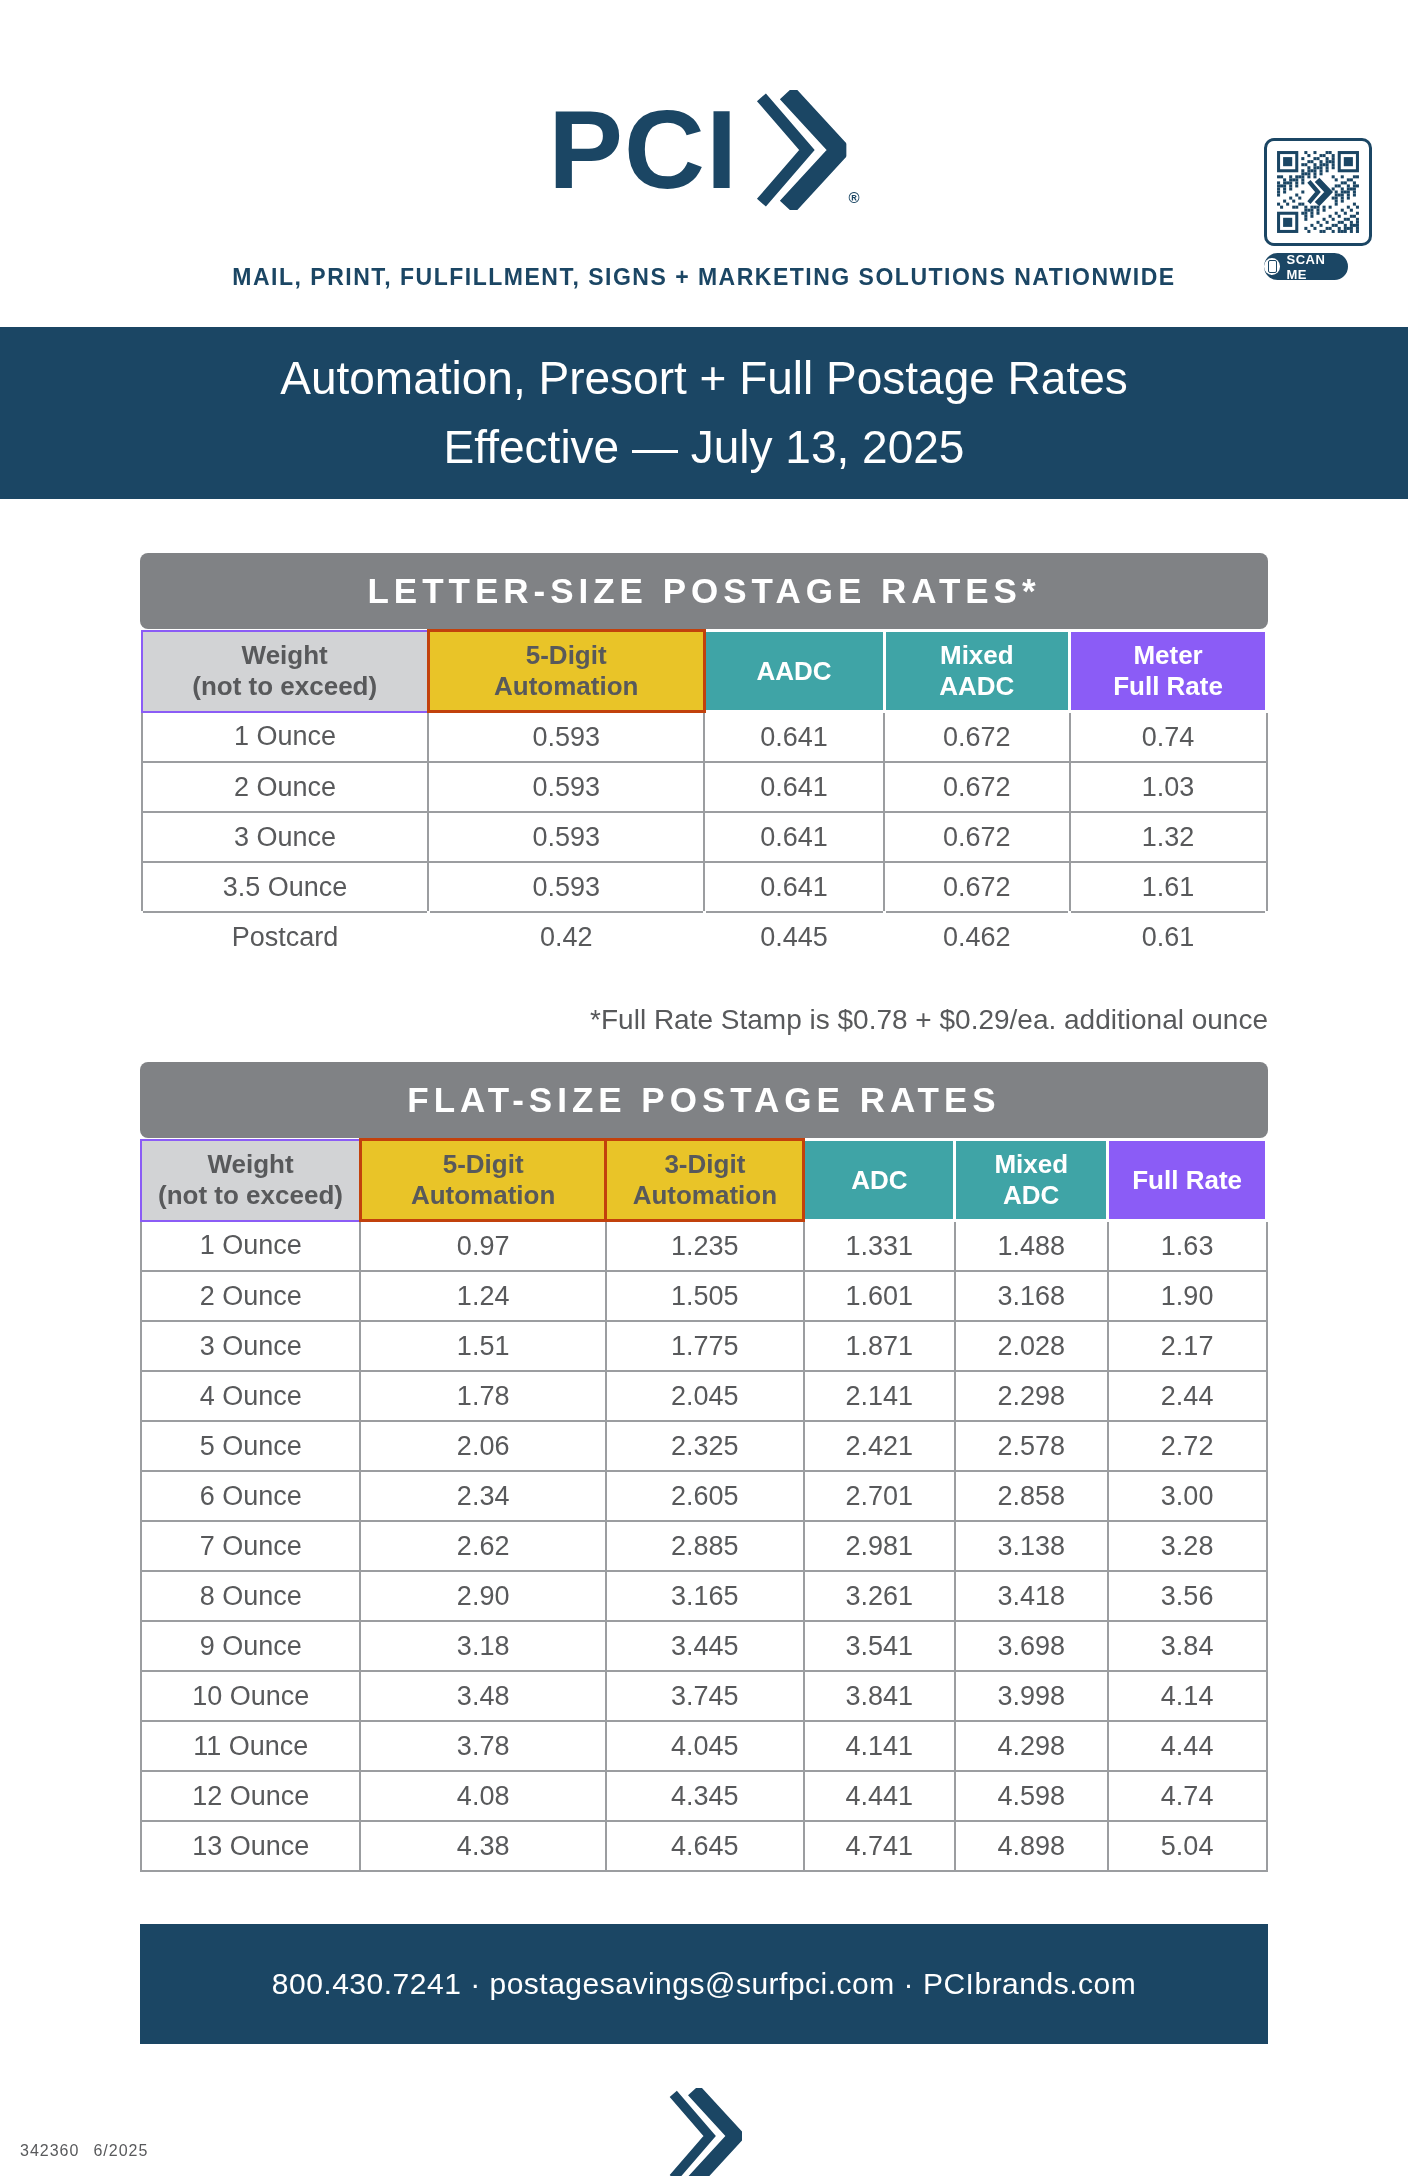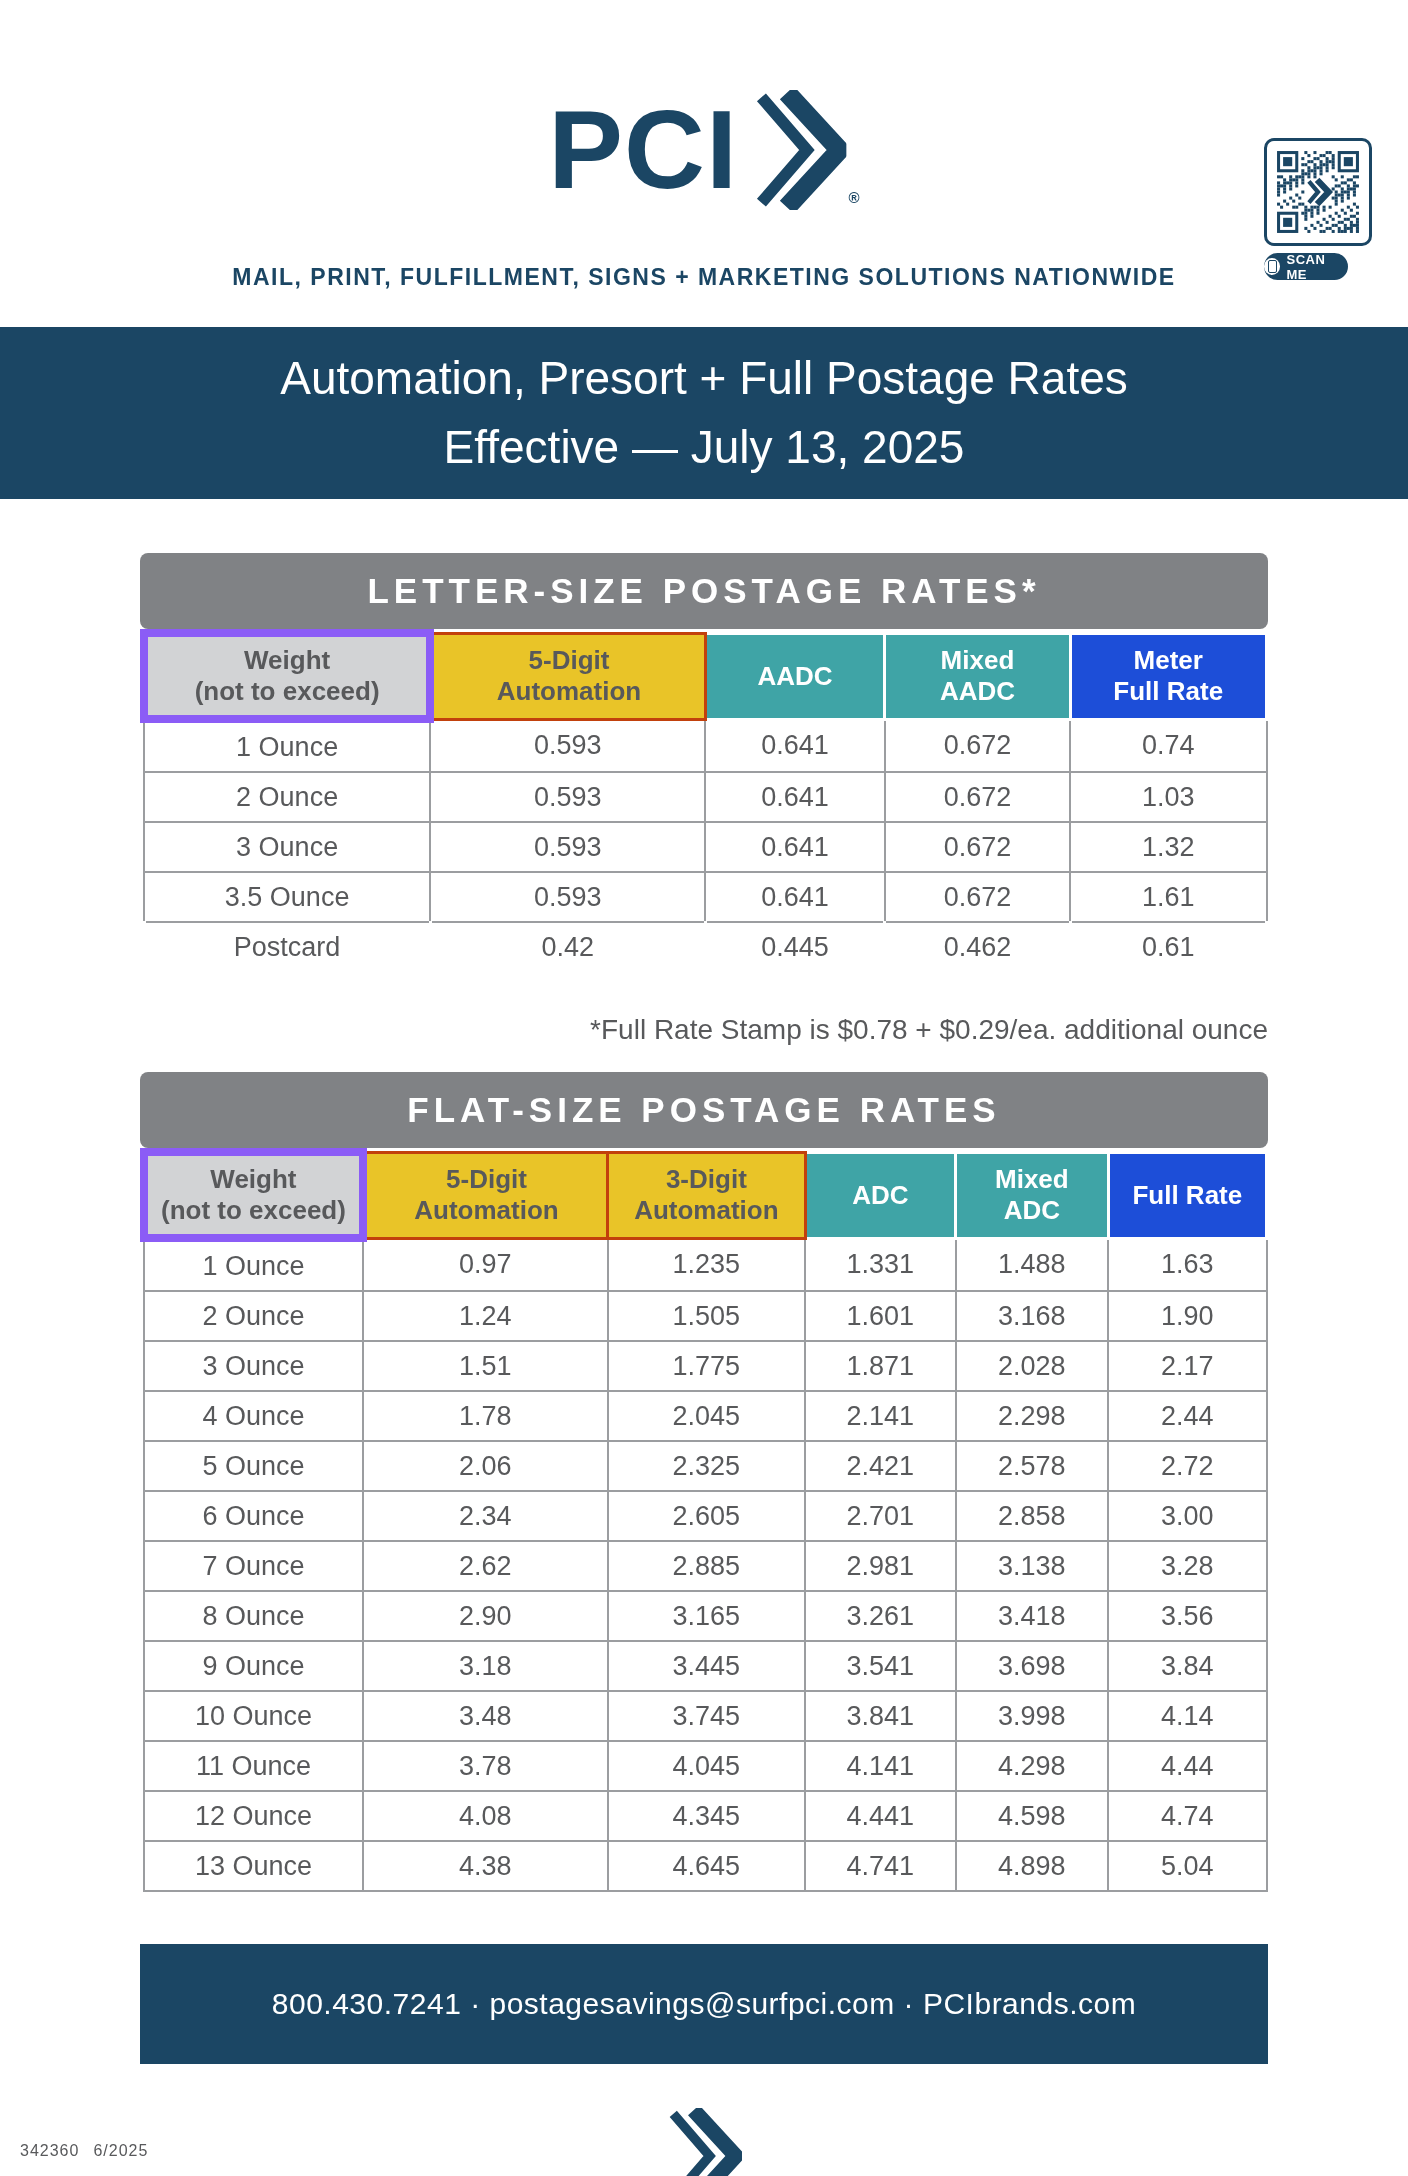--- a/index.html
+++ b/index.html
@@ -45,24 +45,24 @@
   .band-title { height:76px; background:#808285; color:#ffffff; font-size:35px; font-weight:700;
                 letter-spacing:5px; display:flex; align-items:center; justify-content:center;border-radius:8px; }
 
   table.rates { width:100%; border-collapse:collapse; table-layout:fixed; }
   table.rates th { height:76px; font-size:26px; font-weight:700; line-height:1.18;
                    text-align:center; vertical-align:middle; }
   table.rates th .hl { display:block; }
   table.rates td { height:46px; font-size:27px; color:#58595b; text-align:center;
                    vertical-align:middle; border:2px solid #9b9da0; background:#fff; }
 
-  th.h-graylight { background:#d2d3d5; color:#58595b; border:8px solid #8b5cf6; }
+  th.h-graylight { background:#d2d3d5; color:#58595b; border:2px solid #8b5cf6; }
   th.h-gold      { background:#e9c428; color:#58595b; border:3px solid #c2410c; }
   th.h-teal      { background:#3fa4a6; color:#ffffff; border:3px solid #fff; }
-  th.h-navy      { background:#1d4ed8; color:#ffffff; border:3px solid #fff; }
+  th.h-navy      { background:#8b5cf6; color:#ffffff; border:3px solid #fff; }
 
   tr.highlight td { border:3px solid #fff; border-top:2px solid #9b9da0; }
   td.p-gray { background:#d2d3d5; color:#58595b; }
   td.p-gold { background:#e9c428; color:#58595b; }
   td.p-teal { background:#3fa4a6; color:#ffffff; }
   td.p-navy { background:#163d5c; color:#ffffff; }
 
   .footnote { width:1128px; margin:40px auto 0; text-align:right; font-size:28px; color:#58595b; }
 
   

